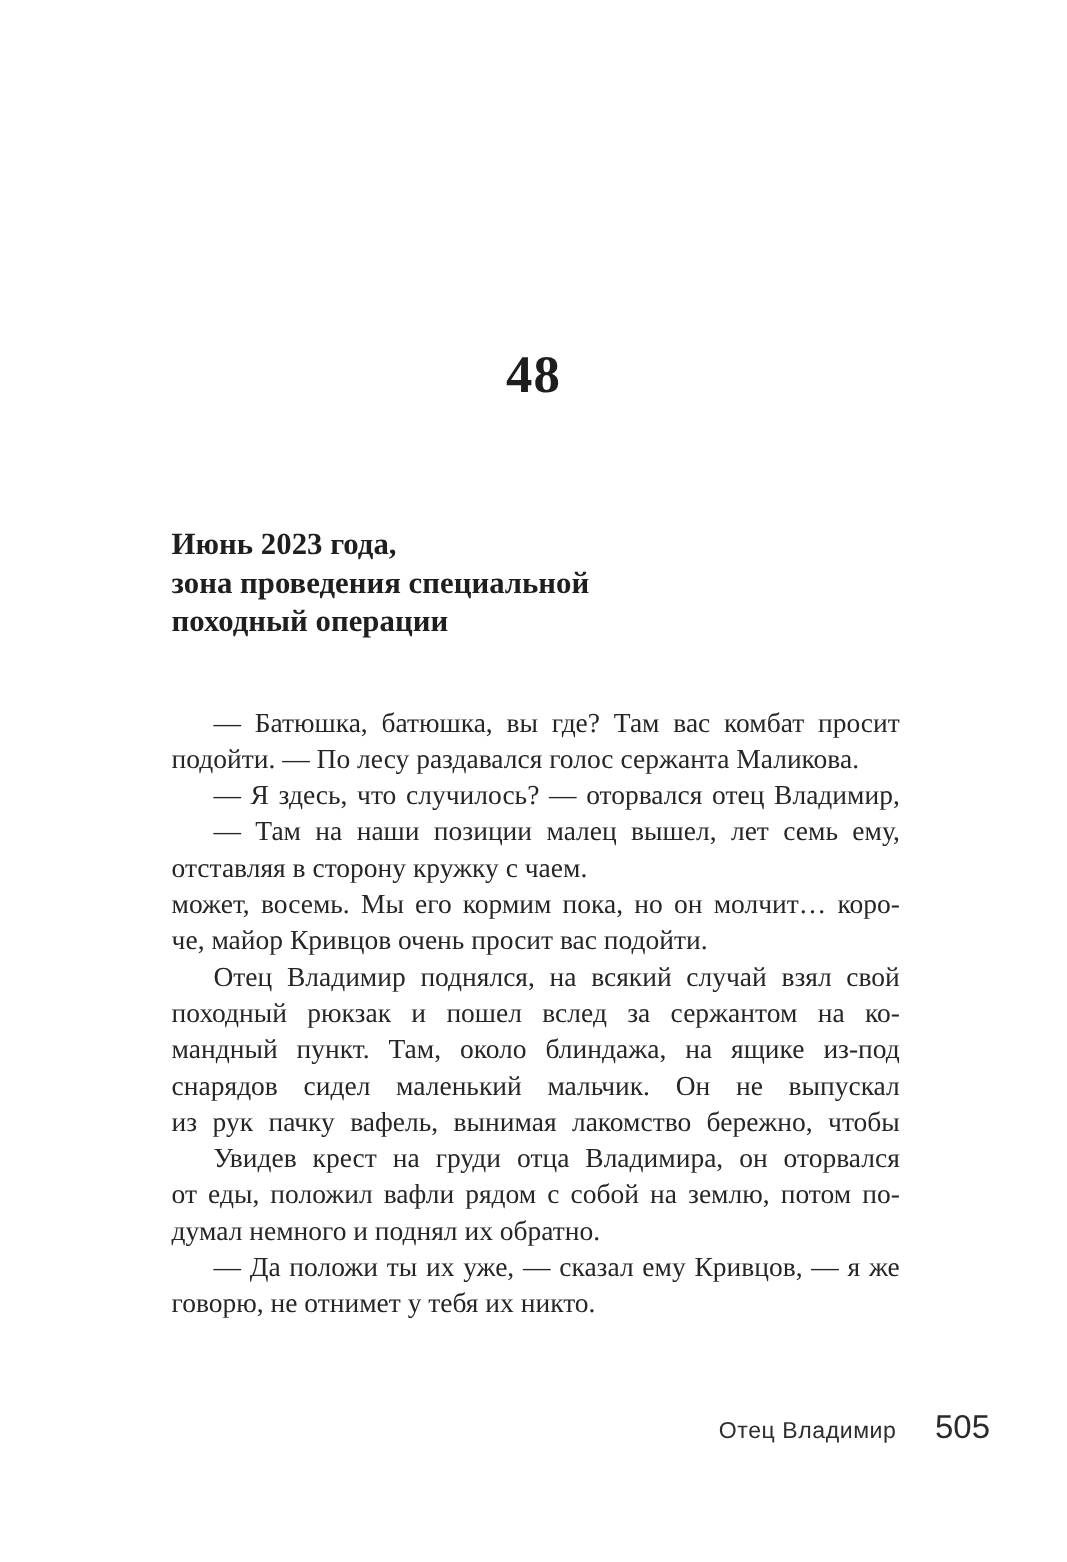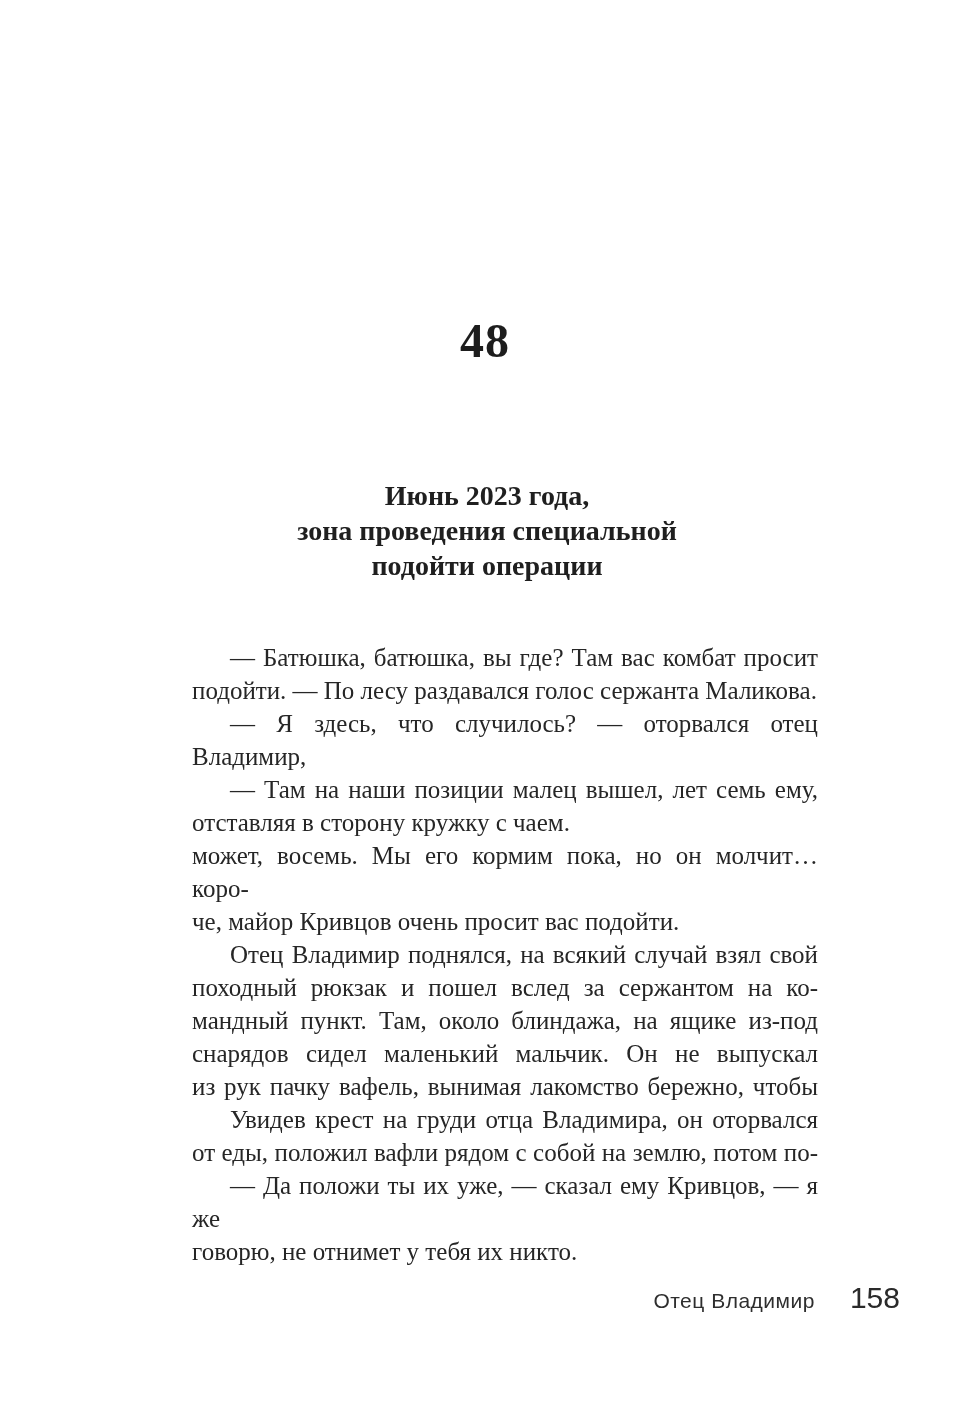--- a/index.html
+++ b/index.html
@@ -26,40 +26,39 @@
     line-height: 1;
     font-weight: 700;
     color: #1d1d1d;
     letter-spacing: 1px;
   }
   .subtitle {
     position: absolute;
     top: 478px;
     left: 156px;
     right: 152px;
-    text-align: center;
+    text-align: left;
     font-size: 28px;
     line-height: 35px;
     font-weight: 700;
     color: #1f1f1f;
   }
   .body-text {
     position: absolute;
     top: 641px;
     left: 156px;
     right: 152px;
     font-size: 25px;
     line-height: 33px;
     color: #262626;
   }
   .line {
     text-align: justify;
     text-align-last: justify;
     white-space: normal;
-    margin-left: 36px;
   }
   .line.para-end {
     text-align-last: left;
   }
   .line.para-start {
     text-indent: 38px;
   }
   .footer {
     position: absolute;
     top: 1280px;
@@ -84,40 +83,41 @@
 </head>
 <body>
 
 <div class="page">
 
   <div class="chapter-number">48</div>
 
   <div class="subtitle">
     <div class="subtitle-line">Июнь 2023 года,</div>
     <div class="subtitle-line">зона проведения специальной</div>
-    <div class="subtitle-line">подойти операции</div>
+    <div class="subtitle-line">походный операции</div>
   </div>
 
   <div class="body-text" id="body-text">
       <div class="line para-start">— Батюшка, батюшка, вы где? Там вас комбат просит</div>
       <div class="line para-end">подойти. — По лесу раздавался голос сержанта Маликова.</div>
       <div class="line para-start">— Я здесь, что случилось? — оторвался отец Владимир,</div>
       <div class="line para-start">— Там на наши позиции малец вышел, лет семь ему,</div>
       <div class="line para-end">отставляя в сторону кружку с чаем.</div>
       <div class="line">может, восемь. Мы его кормим пока, но он молчит… коро-</div>
       <div class="line para-end">че, майор Кривцов очень просит вас подойти.</div>
       <div class="line para-start">Отец Владимир поднялся, на всякий случай взял свой</div>
       <div class="line">походный рюкзак и пошел вслед за сержантом на ко-</div>
       <div class="line">мандный пункт. Там, около блиндажа, на ящике из-под</div>
       <div class="line">снарядов сидел маленький мальчик. Он не выпускал</div>
       <div class="line">из рук пачку вафель, вынимая лакомство бережно, чтобы</div>
       <div class="line para-start">Увидев крест на груди отца Владимира, он оторвался</div>
       <div class="line">от еды, положил вафли рядом с собой на землю, потом по-</div>
+      <div class="line para-end">думал немного и поднял их обратно.</div>
       <div class="line para-start">— Да положи ты их уже, — сказал ему Кривцов, — я же</div>
       <div class="line para-end">говорю, не отнимет у тебя их никто.</div>
     </div>
 
   <div class="footer">
     <span class="running-title">Отец Владимир</span>
-    <span class="page-number">158</span>
+    <span class="page-number">505</span>
   </div>
 
 </div>
 
 </body></html>

